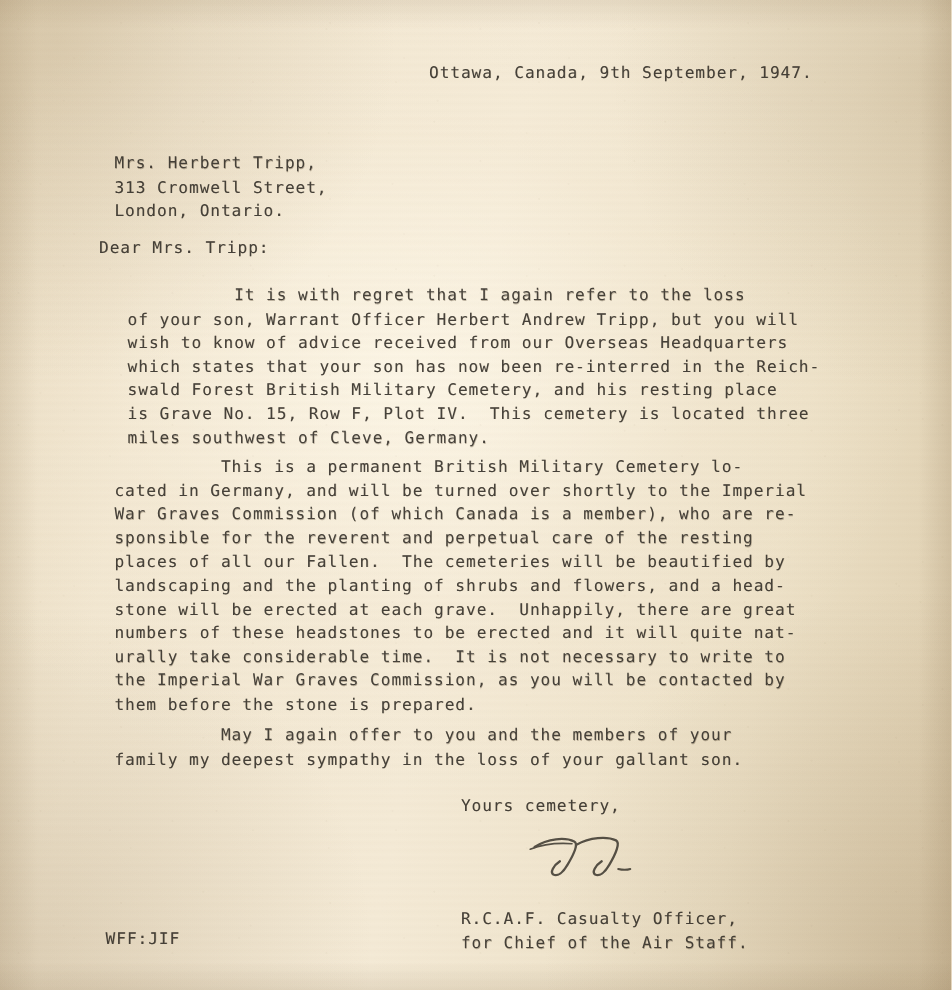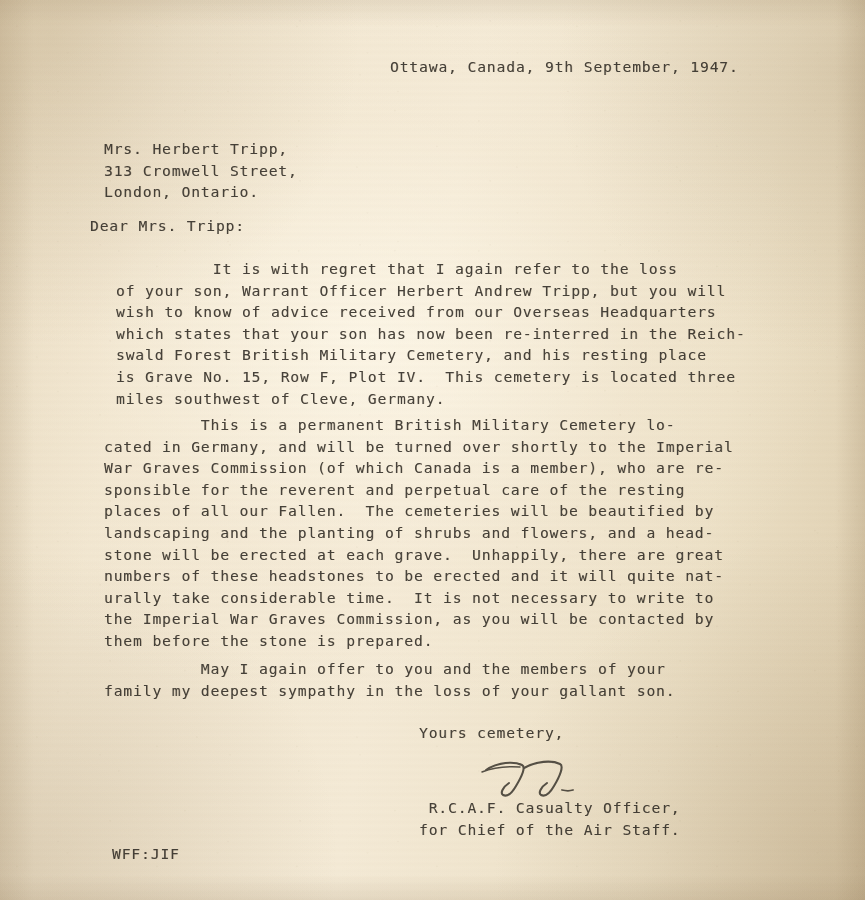--- a/index.html
+++ b/index.html
@@ -101,28 +101,27 @@
     top: 658px;
     left: 104px;
   }
   .closing {
     position: absolute;
     top: 722px;
     left: 419px;
   }
   .sig-block {
     position: absolute;
-    top: 797px;
+    top: 825px;
     left: 419px;
-    text-align: right;
   }
   .initials {
     position: absolute;
     top: 843px;
-    left: 112px;
+    left: 96px;
   }
 
   
   .signature {
     position: absolute;
     top: 756px;
     left: 476px;
     z-index: 3;
     width: 120px;
     height: 46px;

